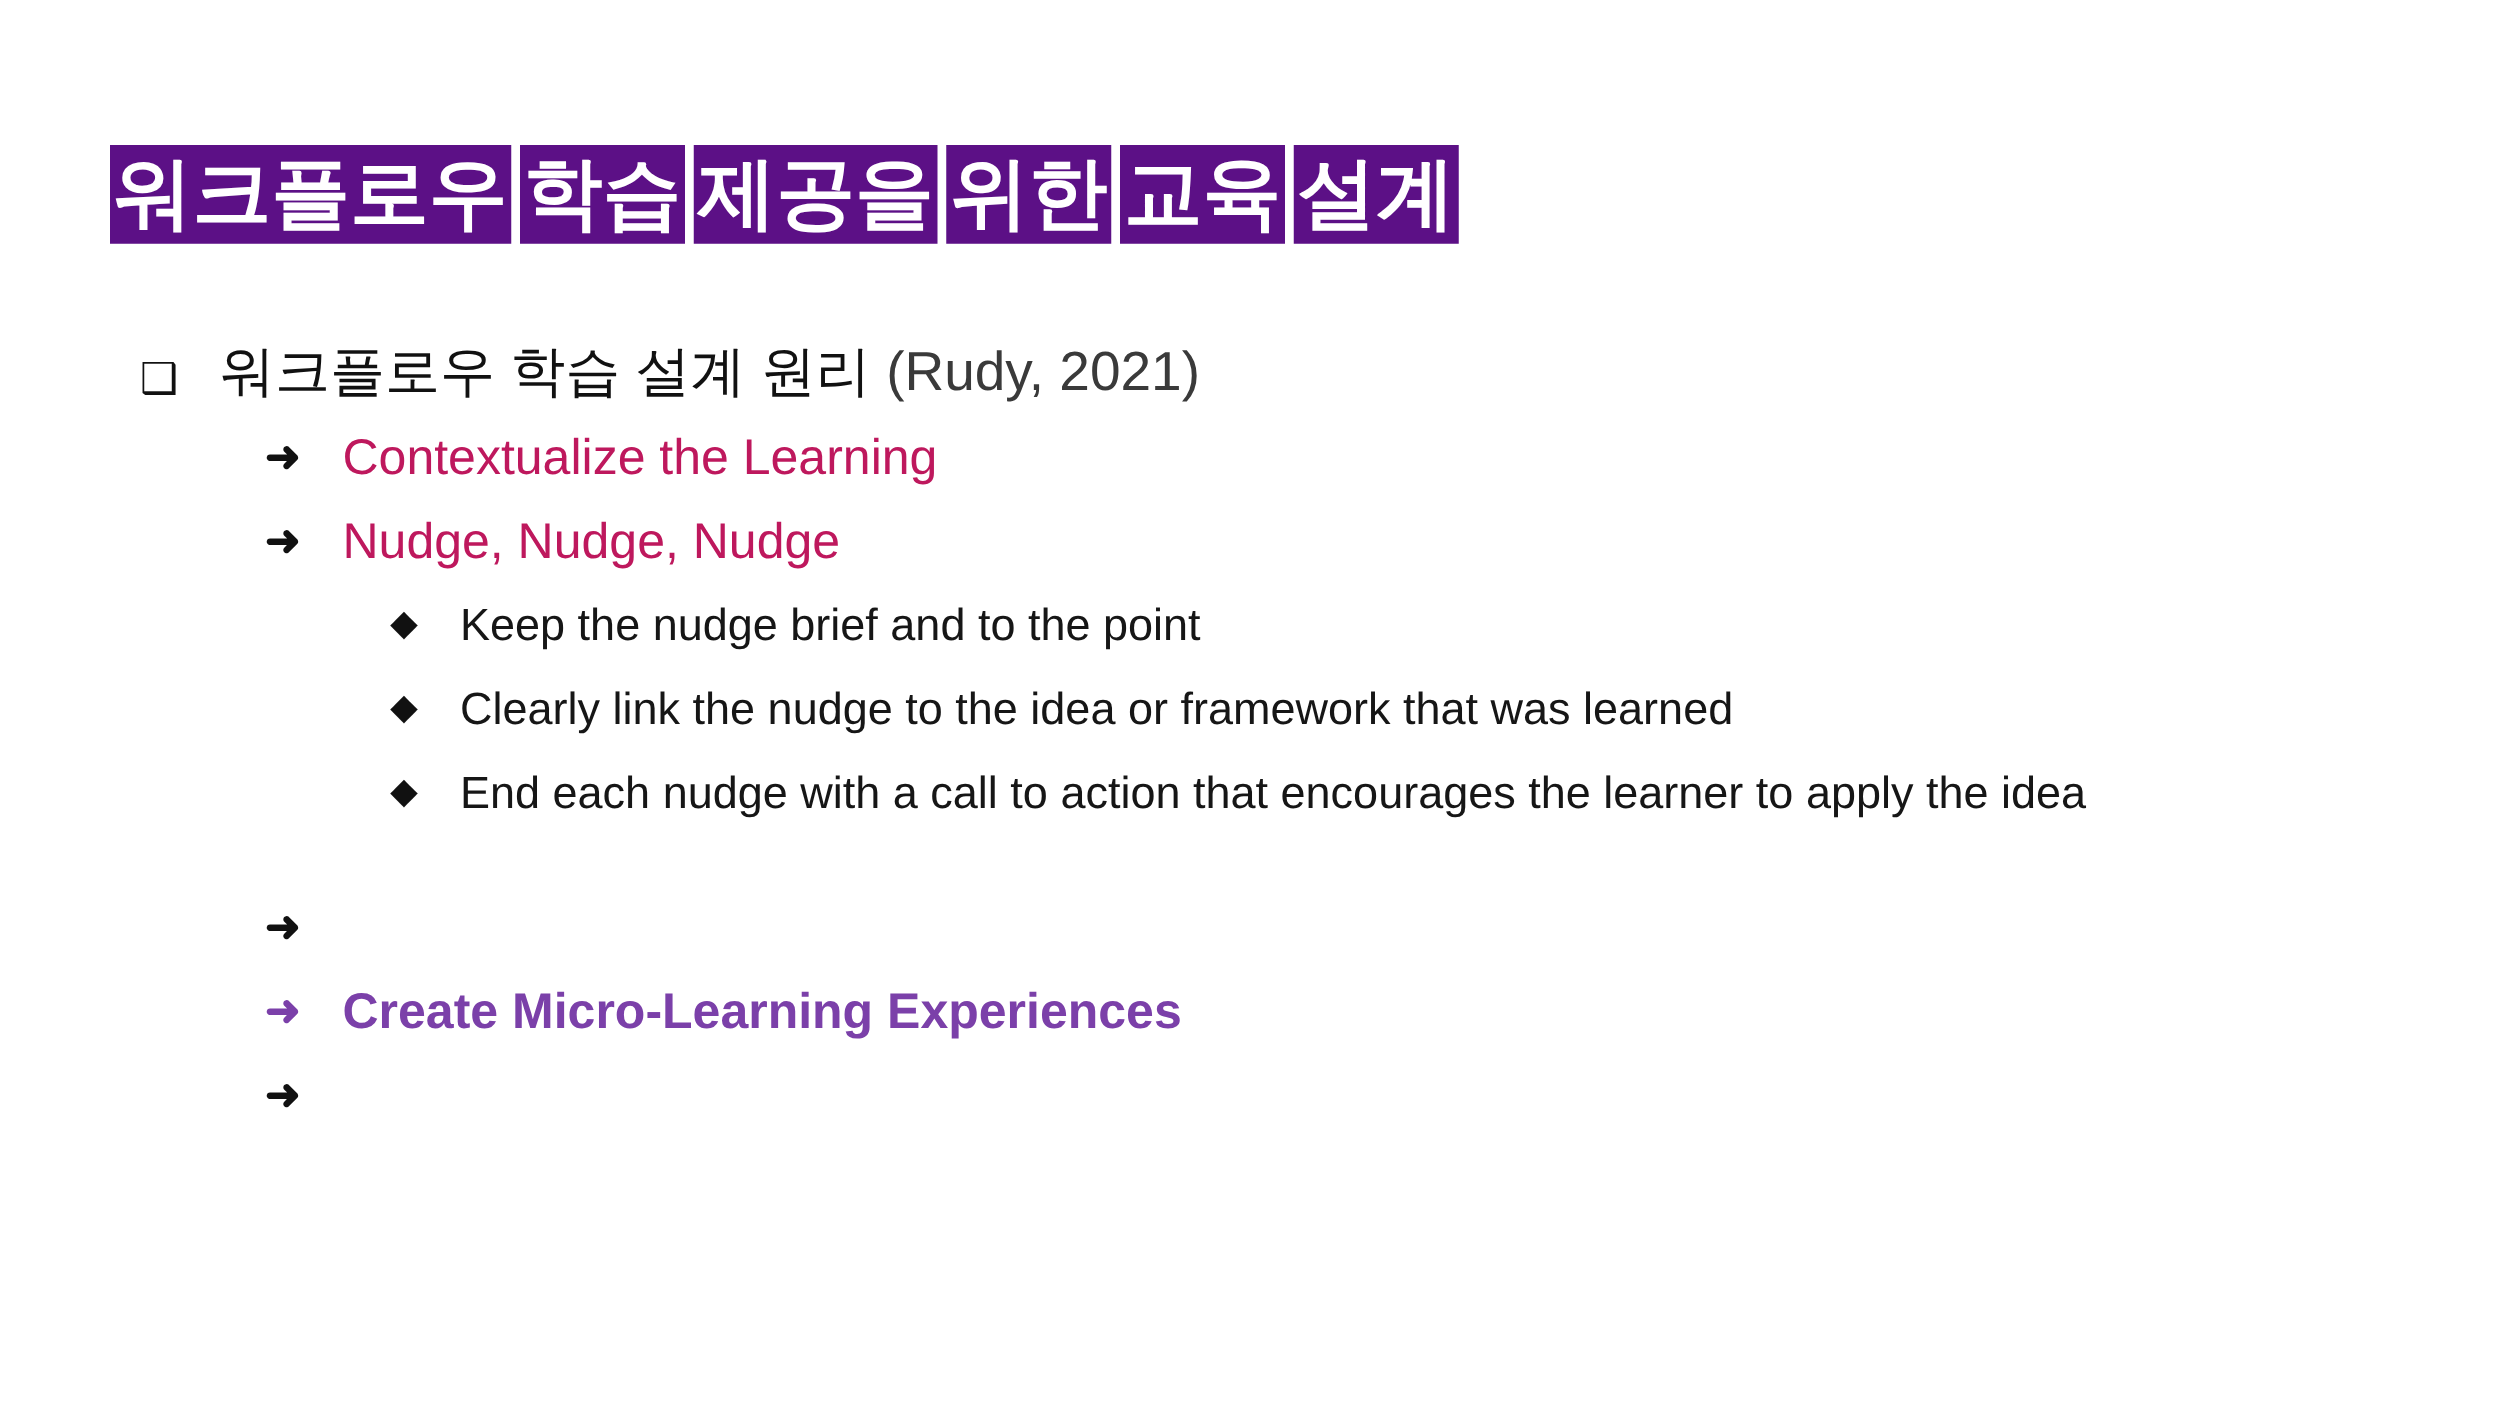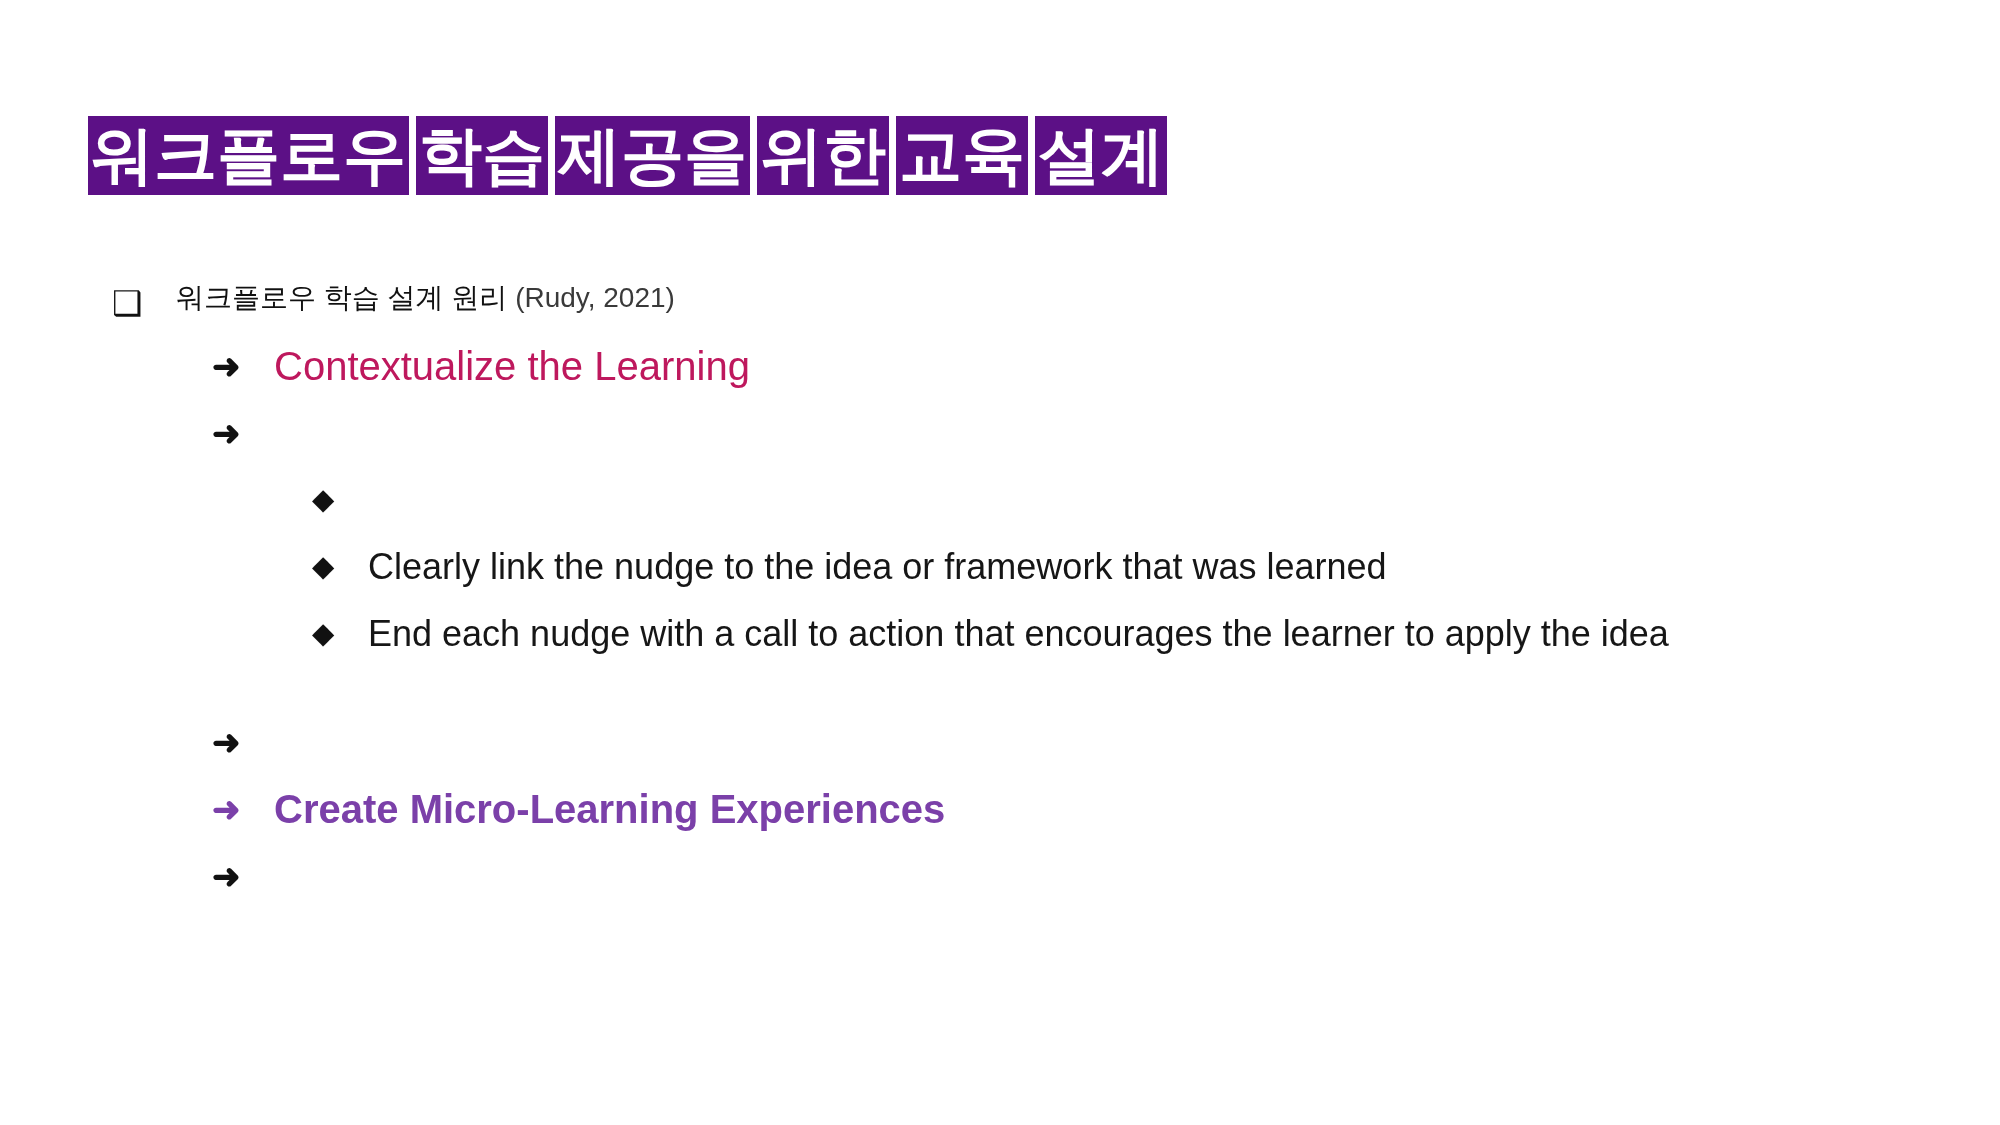--- a/index.html
+++ b/index.html
@@ -68,21 +68,21 @@
   }
   .lvl1 .bullet {
     width: 64px;
     flex: 0 0 64px;
     font-size: 34px;
     line-height: 54px;
     color: #111111;
     padding-top: 8px;
   }
   .lvl1 .text {
-    font-size: 28px;
+    font-size: 44px;
     line-height: 60px;
     color: #111111;
     white-space: nowrap;
     text-align: center;
   }
   .lvl1 .text .paren {
     color: #3a3a3a;
   }
 
   
@@ -145,24 +145,26 @@
       <span class="text"><span>워크플로우 학습 설계 원리</span> <span class="paren">(Rudy, 2021)</span></span>
     </div>
 
     <div class="row lvl2">
       <span class="bullet">➜</span>
       <span class="text">Contextualize the Learning</span>
     </div>
 
     <div class="row lvl2">
       <span class="bullet">➜</span>
+      <span class="text">Nudge, Nudge, Nudge</span>
     </div>
 
     <div class="row lvl3 single">
       <span class="bullet">◆</span>
+      <span class="text">Keep the nudge brief and to the point</span>
     </div>
 
     <div class="row lvl3 single">
       <span class="bullet">◆</span>
       <span class="text">Clearly link the nudge to the idea or framework that was learned</span>
     </div>
 
     <div class="row lvl3 wrap">
       <span class="bullet">◆</span>
       <span class="text">End each nudge with a call to action that encourages the learner to apply the idea</span>

